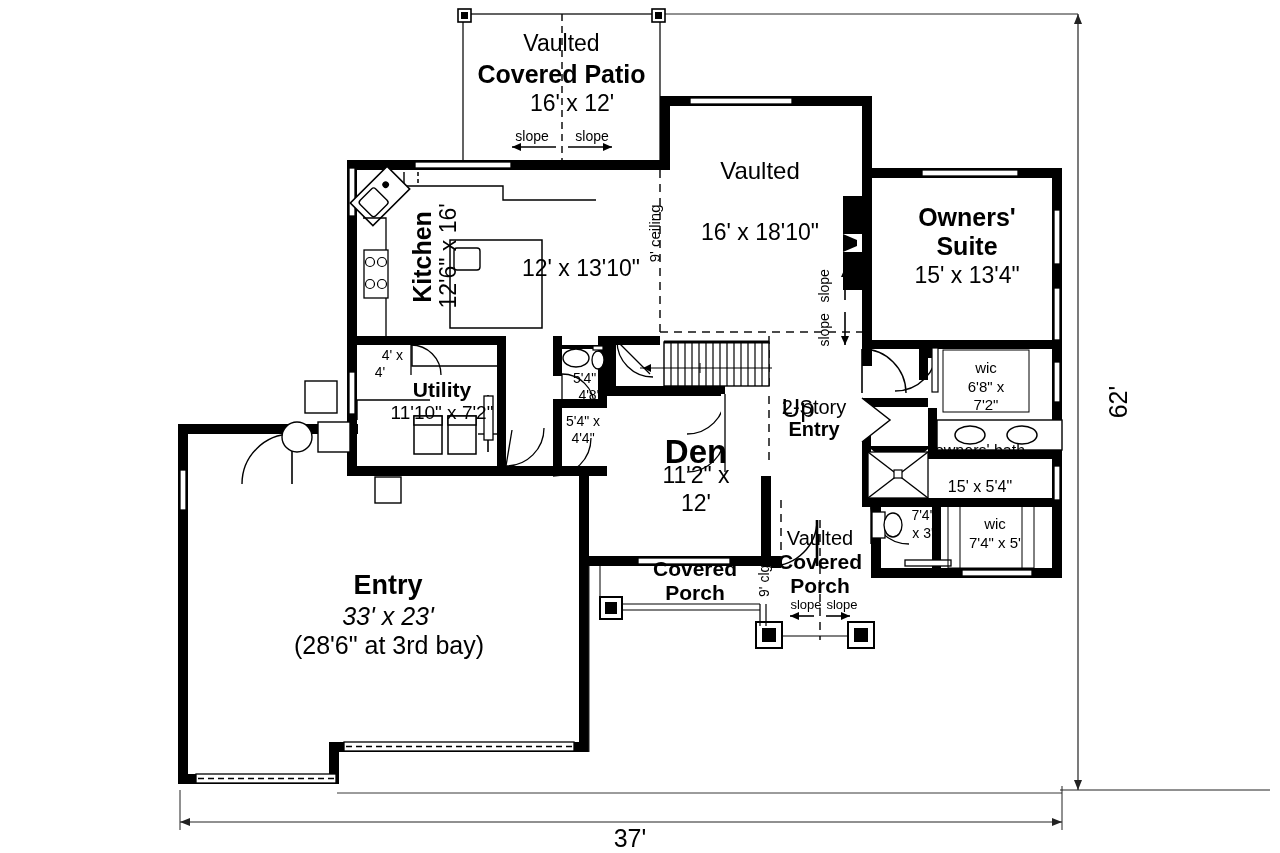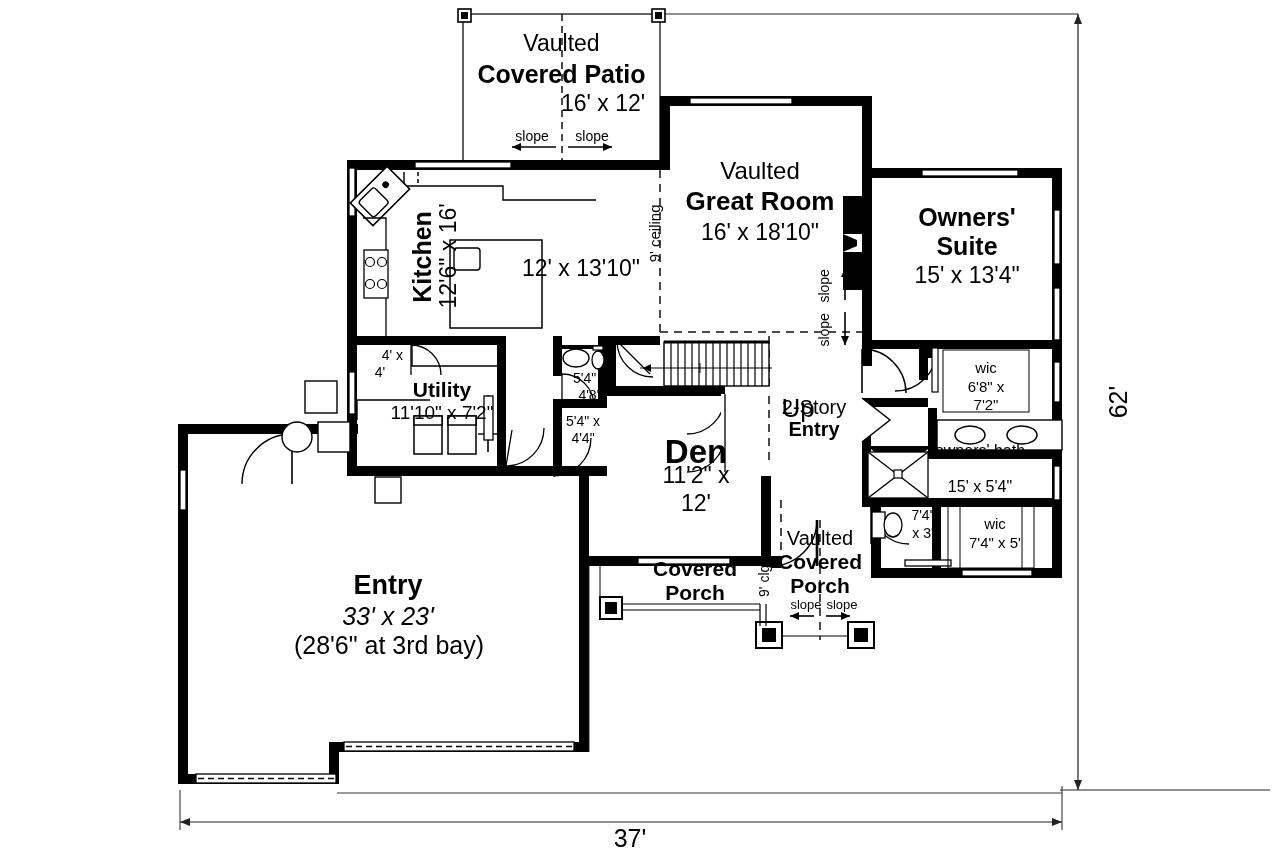--- a/index.html
+++ b/index.html
@@ -378,26 +378,25 @@
     <line x1="589" y1="566" x2="589" y2="752"></line>
     <line x1="781" y1="640" x2="781" y2="566" opacity="0"></line>
     <line x1="820" y1="648" x2="820" y2="640" opacity="0"></line>
     <line x1="589" y1="600" x2="600" y2="600" opacity="0"></line>
   </g>
 
 </svg>
 
 <div class="lbl" style="left:463px;top:31px;width:197px;font-size:23px;">Vaulted</div>
 <div class="lbl b" style="left:453px;top:60px;width:217px;font-size:25px;">Covered Patio</div>
-<div class="lbl" style="left:463px;top:91px;width:218px;font-size:23px;padding-left:31px;">16' x 12'</div>
+<div class="lbl" style="left:463px;top:91px;width:218px;font-size:23px;">16' x 12'</div>
 <div class="lbl" style="left:503px;top:129px;width:58px;font-size:14px;">slope</div>
 <div class="lbl" style="left:563px;top:129px;width:58px;font-size:14px;">slope</div>
 
 <div class="lbl" style="left:660px;top:158px;width:200px;font-size:24px;">Vaulted</div>
-<div class="lbl b" style="left:650px;top:187px;width:220px;font-size:26px;">Great Room</div>
 <div class="lbl" style="left:655px;top:220px;width:210px;font-size:23px;">16' x 18'10"</div>
 <div class="lbl rot90" style="left:600px;top:225px;width:110px;font-size:15px;transform:rotate(-90deg);">9' ceiling</div>
 <div class="lbl rot90" style="left:795px;top:278px;width:60px;font-size:14px;transform:rotate(-90deg);">slope</div>
 <div class="lbl rot90" style="left:795px;top:322px;width:60px;font-size:14px;transform:rotate(-90deg);">slope</div>
 
 <div class="lbl b" style="left:872px;top:203px;width:190px;font-size:25px;">Owners'</div>
 <div class="lbl b" style="left:872px;top:232px;width:190px;font-size:25px;">Suite</div>
 <div class="lbl" style="left:872px;top:263px;width:190px;font-size:23px;">15' x 13'4"</div>
 
 <div class="lbl" style="left:488px;top:256px;width:186px;font-size:23px;">12' x 13'10"</div>

